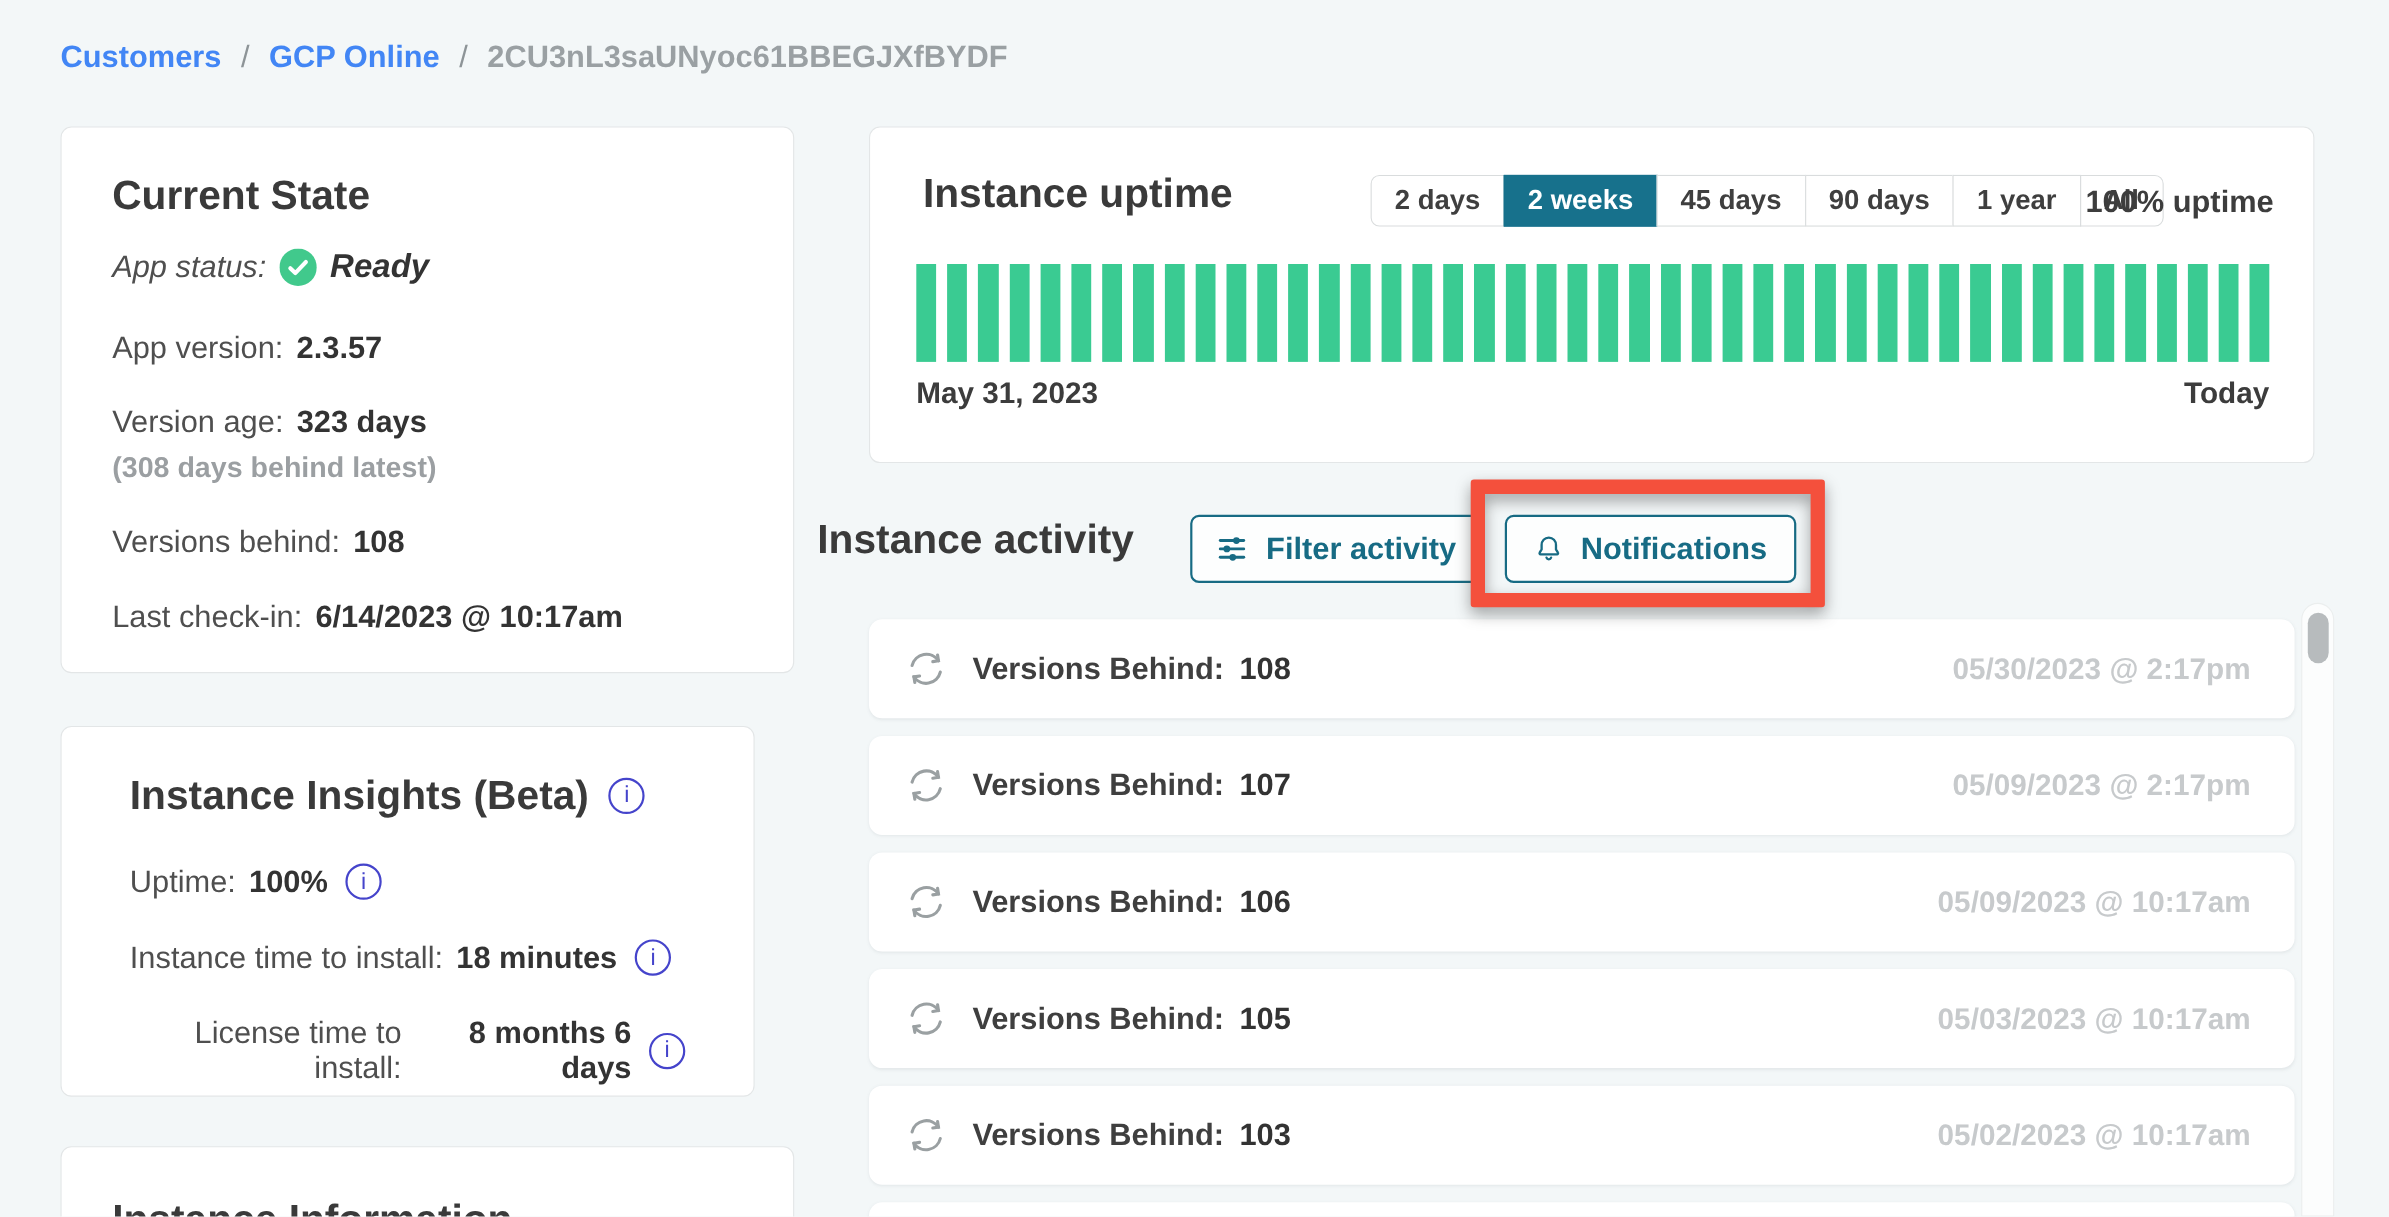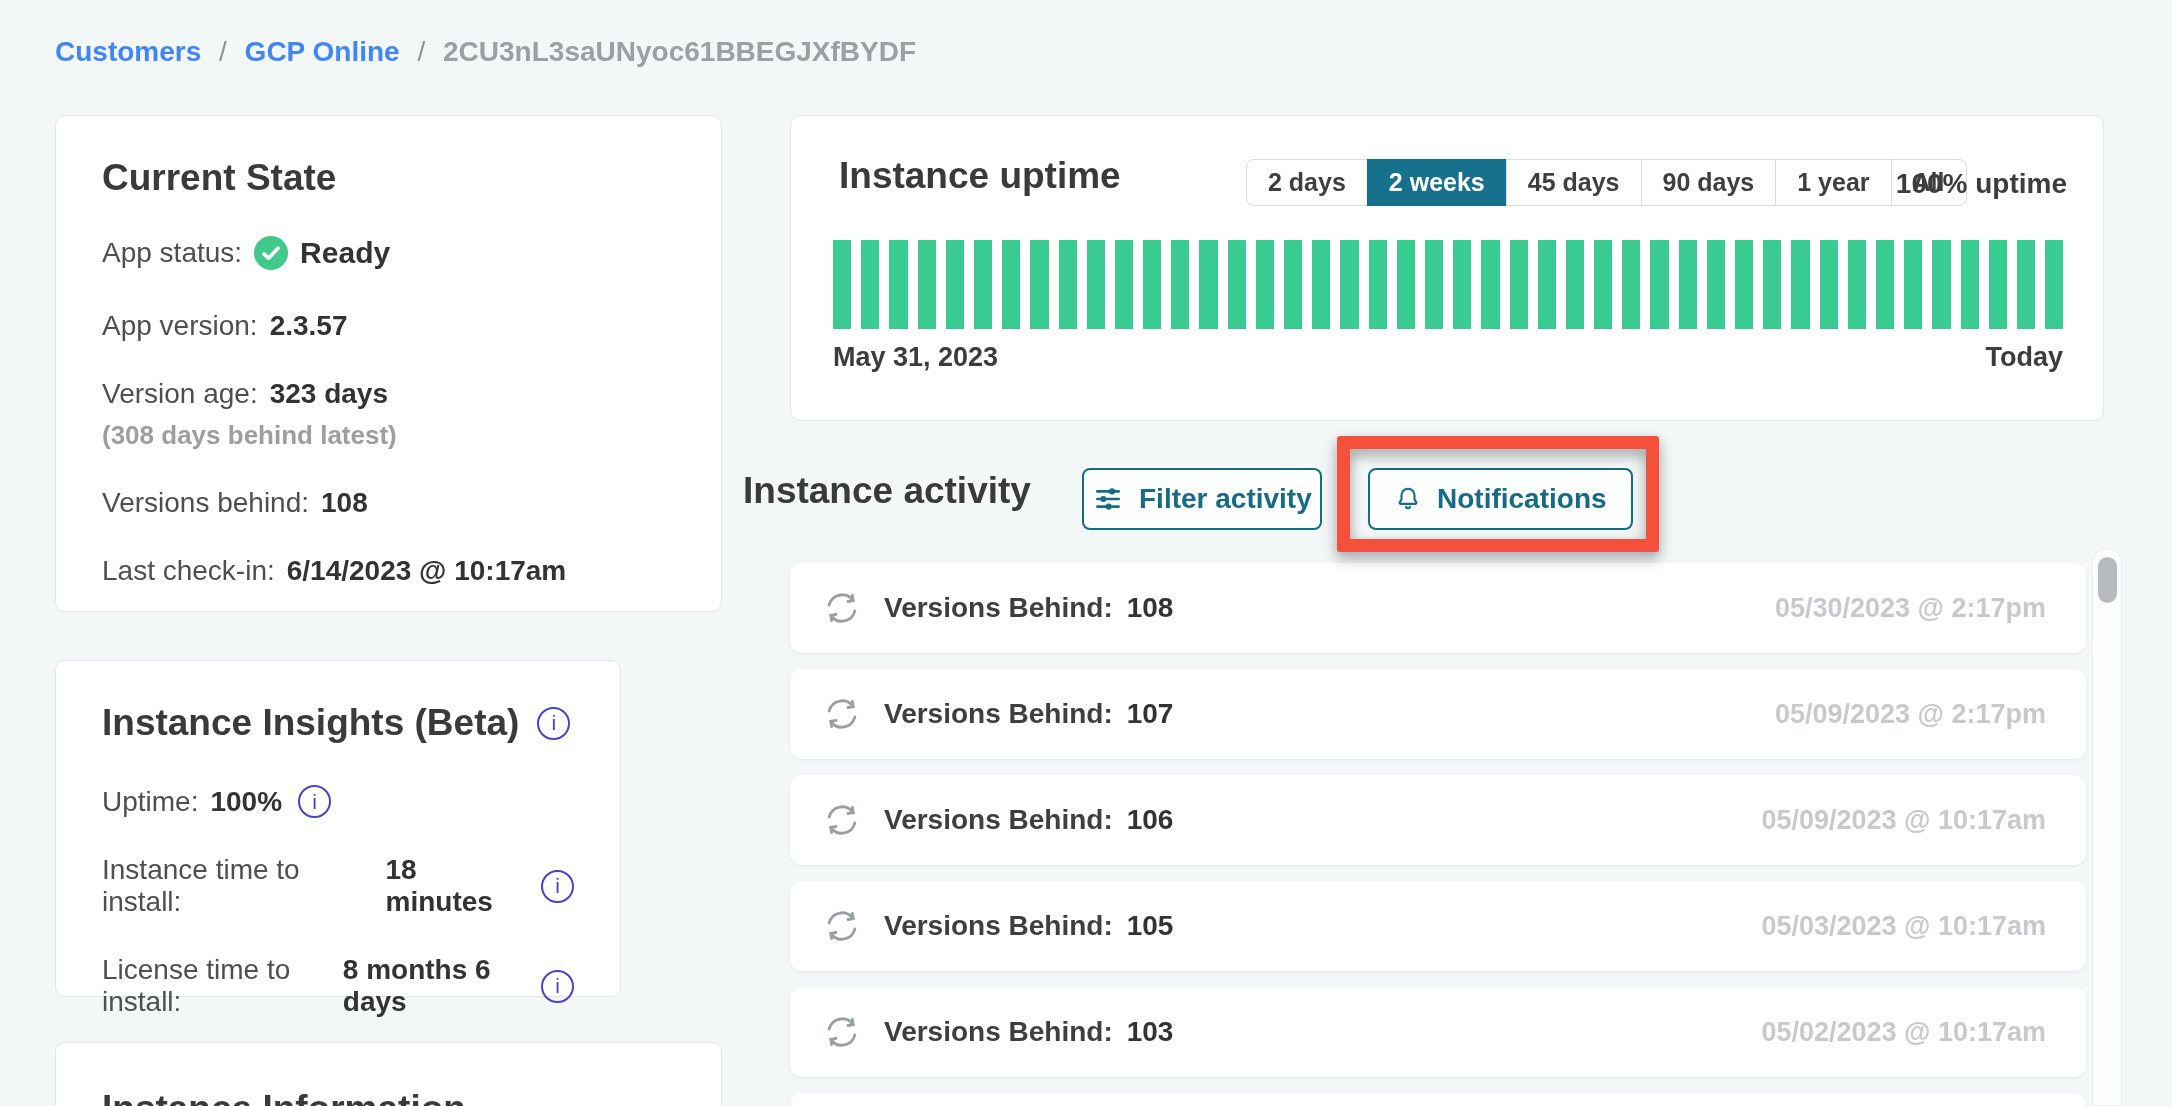--- a/index.html
+++ b/index.html
@@ -19,26 +19,26 @@
   }
   
   .breadcrumb{position:absolute;left:55px;top:36px;font-size:28px;font-weight:700;}
   .bc-link{color:var(--blue);cursor:pointer;}
   .bc-sep{color:#8d9497;margin:0 10px;font-weight:400;}
   .bc-current{color:#9aa0a3;}
   
   .card{position:absolute;background:var(--card);border:1px solid var(--border);border-radius:10px;}
   .card-title{font-size:37px;font-weight:700;color:var(--ink);line-height:44px;}
   #current-state{left:55px;top:115px;width:667px;height:497px;padding:40px 46px;}
-  #insights{left:55px;top:660px;width:566px;height:337px;padding:40px 46px;}
+  #insights{left:55px;top:660px;width:631px;height:337px;padding:40px 62px;text-align:right;}
   #instance-info{left:55px;top:1042px;width:667px;height:200px;padding:44px 46px;}
   .kv{display:flex;align-items:center;gap:12px;font-size:28px;color:var(--label);}
   .kv .lbl{color:var(--label);}
   .kv .val{font-weight:700;color:var(--value);}
-  .mt42{margin-top:36px;} .mt40{margin-top:40px;} .mt36{margin-top:36px;} .mt10{margin-top:10px;}
+  .mt42{margin-top:26px;font-style:italic;} .mt40{margin-top:40px;} .mt36{margin-top:36px;} .mt10{margin-top:10px;}
   .val-green{color:var(--green);font-size:30px;}
   .val-blue{color:var(--blue);}
   .val-red{color:var(--red);}
   .note{font-size:26px;font-weight:700;color:#9b9fa2;}
   .check-icon{width:34px;height:34px;display:inline-flex;flex:none;}
   .info-icon{width:33px;height:33px;flex:none;border:2px solid var(--indigo);border-radius:50%;
     color:var(--indigo);display:inline-flex;align-items:center;justify-content:center;
     font-size:21px;font-weight:400;cursor:pointer;margin-left:4px;}
   .title-row{display:flex;align-items:center;gap:14px;}
   
@@ -50,21 +50,21 @@
   .tab:first-child{border-radius:8px 0 0 8px;margin-left:0;}
   .tab:last-child{border-radius:0 8px 8px 0;}
   .tab.selected{background:var(--teal-tab);border-color:var(--teal-tab);color:#fff;}
   #uptime-pct{position:absolute;right:36px;top:52px;font-size:28px;font-weight:700;color:#3d3d3d;}
   #uptime-bars{position:absolute;left:42px;right:40px;top:124px;height:89px;display:flex;gap:10px;}
   .bar{flex:1;background:var(--bar-green);}
   #uptime-x-labels{position:absolute;left:42px;right:40px;top:226px;display:flex;justify-content:space-between;
     font-size:27px;font-weight:700;color:#3c3c3c;}
   
   #activity-title{position:absolute;left:743px;top:470px;font-size:37px;font-weight:700;color:var(--ink);}
-  .btn{position:absolute;height:62px;display:flex;align-items:center;gap:15px;padding:0 8px;
+  .btn{position:absolute;height:62px;display:flex;align-items:center;gap:15px;padding:0 20px;
     background:#fdfefe;border:2px solid var(--teal);border-radius:8px;color:var(--teal);
     font-size:28px;font-weight:700;cursor:pointer;white-space:nowrap;}
   #filter-btn{left:1082px;top:468px;}
   #notif-btn{left:1368px;top:468px;padding:0 24px;}
   .btn svg{flex:none;}
   #annotation-box{position:absolute;left:1337px;top:436px;width:322px;height:116px;
     border:13px solid var(--annotation);border-radius:3px;
     filter:drop-shadow(0 6px 7px rgba(50,50,50,0.45));pointer-events:none;z-index:5;}
   
   #activity-list{position:absolute;left:790px;top:563px;width:1296px;}

